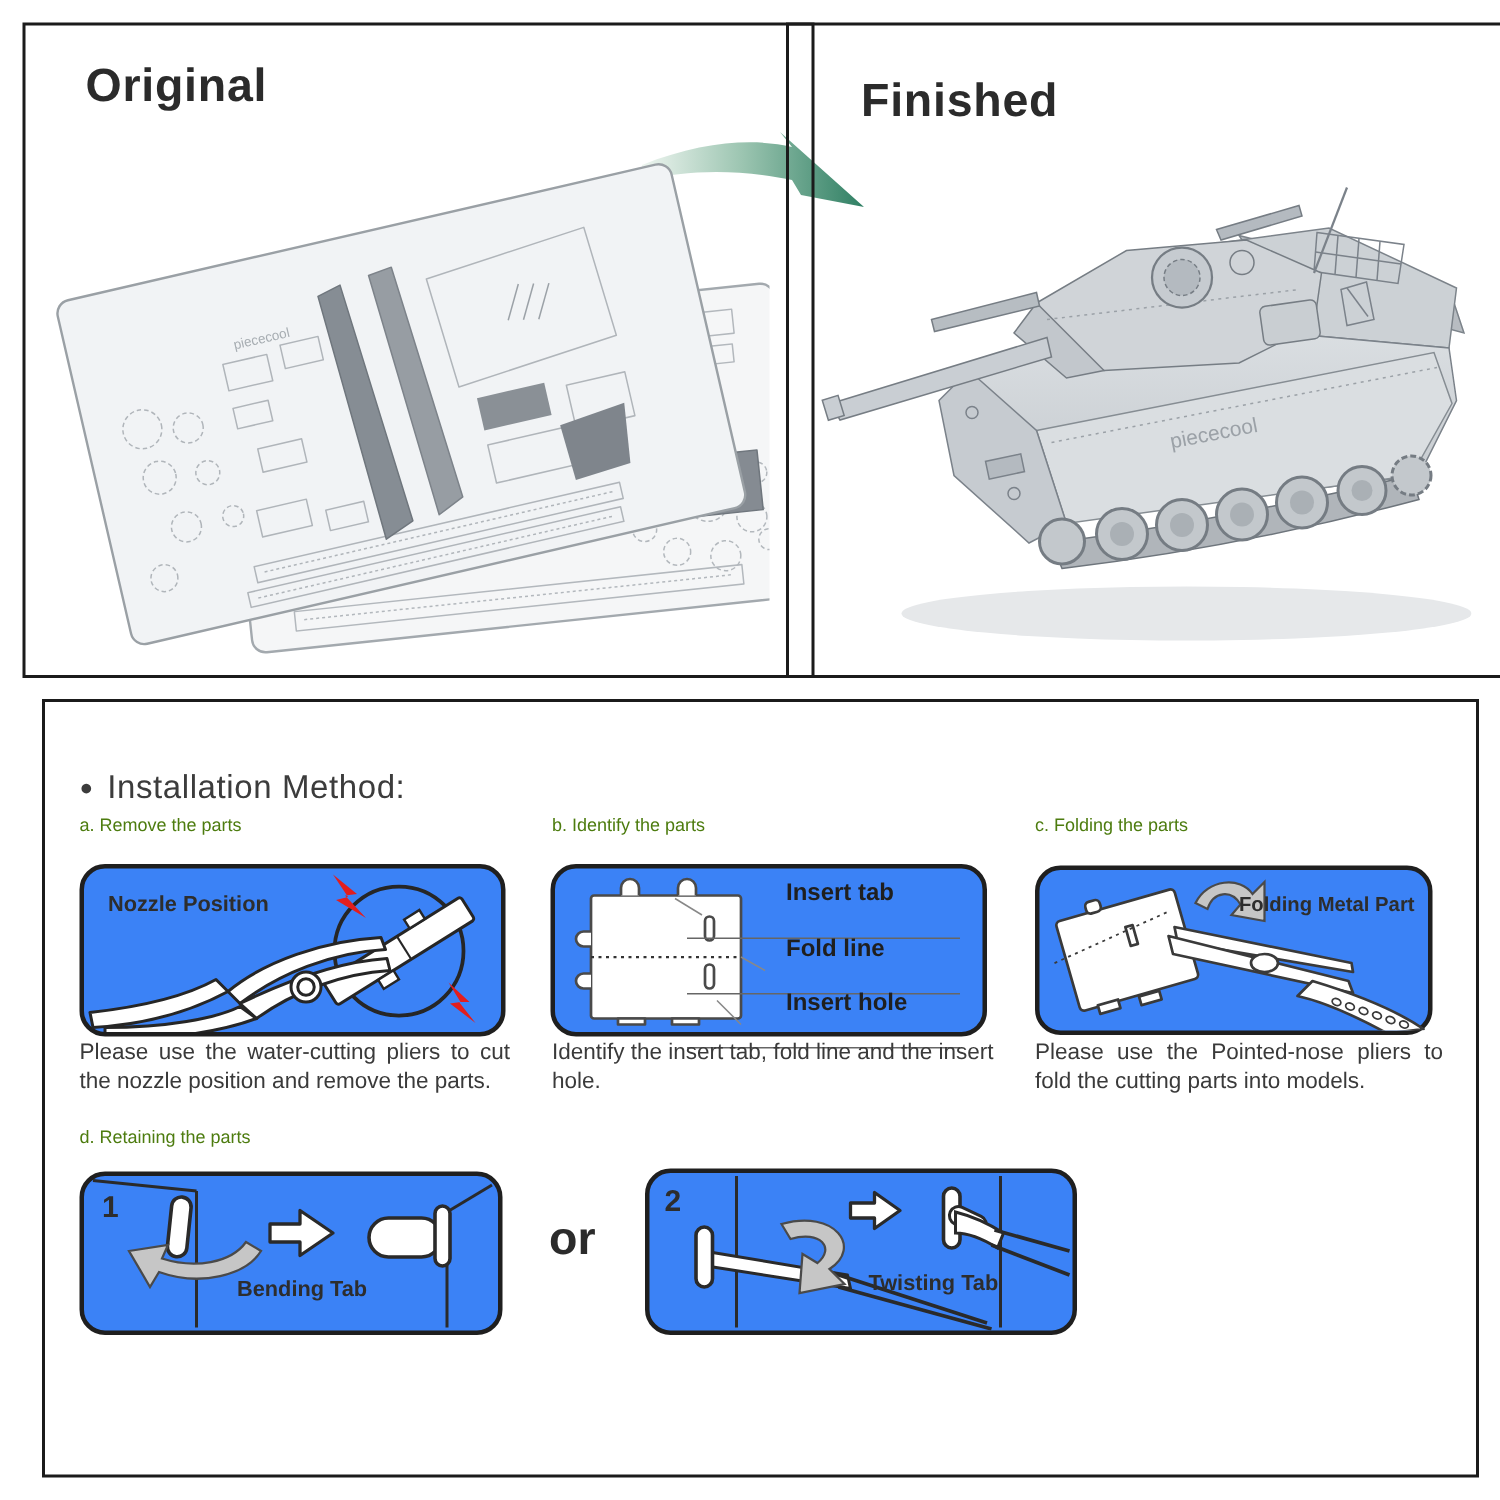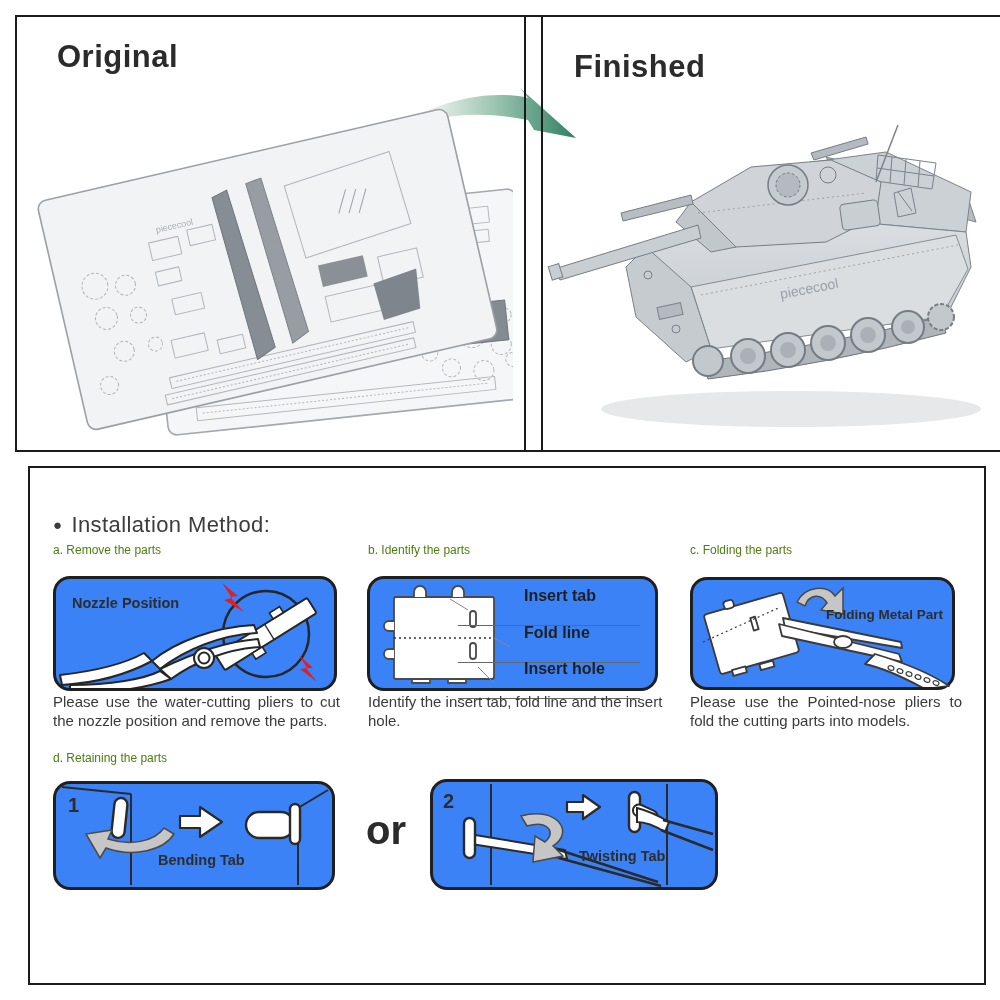--- a/index.html
+++ b/index.html
@@ -11,21 +11,21 @@
   .imtitle .dot{font-size:15px;vertical-align:2px;margin-right:9px;}
   .step-h{position:absolute;font-size:12px;font-weight:normal;color:#4d7c0f;}
   .ibox{position:absolute;border:3px solid #1f1f1f;border-radius:17px;background:#3b82f6;}
   .cap{position:absolute;font-size:15px;line-height:1.25;color:#3a3a3a;}
   .just{text-align:justify;}
   .nozzle{position:absolute;font-size:14.5px;font-weight:bold;color:#2d2d2d;}
   .blabel{position:absolute;border-bottom:1.5px solid #666;padding-left:66px;padding-bottom:20px;
     font-size:16px;font-weight:bold;color:#1f1f1f;width:116px;}
   .slabel{position:absolute;font-weight:bold;color:#2d2d2d;}
   .ornum{position:absolute;font-size:20px;font-weight:600;color:#2d2d2d;}
-  .ortxt{position:absolute;font-size:40px;font-weight:bold;color:#2b2b2b;}
+  .ortxt{position:absolute;font-size:31px;font-weight:bold;color:#2b2b2b;}
   svg{position:absolute;left:0;top:0;}
 </style>
 </head>
 <body>
 
 <div class="abs" style="width:1000px;height:1000px;">
 
   <svg class="abs" style="left:428px;top:86px;z-index:1;" width="160" height="70" viewBox="0 0 160 70">
     <defs>
       <linearGradient id="ag" x1="0" y1="0" x2="1" y2="0">
@@ -254,21 +254,21 @@
       <g fill="none" stroke="#3a3a3a" stroke-width="1.2">
         <ellipse cx="198" cy="88" rx="3" ry="2.2" transform="rotate(25 198 88)"></ellipse>
         <ellipse cx="207" cy="91" rx="3" ry="2.2" transform="rotate(25 207 91)"></ellipse>
         <ellipse cx="216" cy="94" rx="3" ry="2.2" transform="rotate(25 216 94)"></ellipse>
         <ellipse cx="225" cy="97" rx="3" ry="2.2" transform="rotate(25 225 97)"></ellipse>
         <ellipse cx="234" cy="100" rx="3" ry="2.2" transform="rotate(25 234 100)"></ellipse>
         <ellipse cx="243" cy="103" rx="3" ry="2.2" transform="rotate(25 243 103)"></ellipse>
       </g>
       <path d="M104,22 C112,6 134,4 142,16 L150,8 L150,34 L128,30 L134,23 C128,13 116,14 112,26 Z" fill="#c6c6c6" stroke="#4a4a4a" stroke-width="1.5"></path>
     </svg>
-    <div class="slabel" style="left:133px;top:27px;font-size:13.5px;">Folding Metal Part</div>
+    <div class="slabel" style="left:133px;top:15px;font-size:13.5px;">Folding Metal Part</div>
   </div>
   <div class="cap just" style="left:690px;top:693px;width:272px;">Please use the Pointed-nose pliers to fold the cutting parts into models.</div>
 
   <div class="step-h" style="left:53px;top:751px;">d. Retaining the parts</div>
 
   <div class="ibox" style="left:53px;top:781px;width:276px;height:103px;">
     <svg width="276" height="103" viewBox="0 0 276 103">
       <g stroke="#2a2a2a" stroke-width="2" fill="none">
         <line x1="75" y1="10" x2="75" y2="101"></line>
           <line x1="75" y1="10" x2="6" y2="3"></line>

